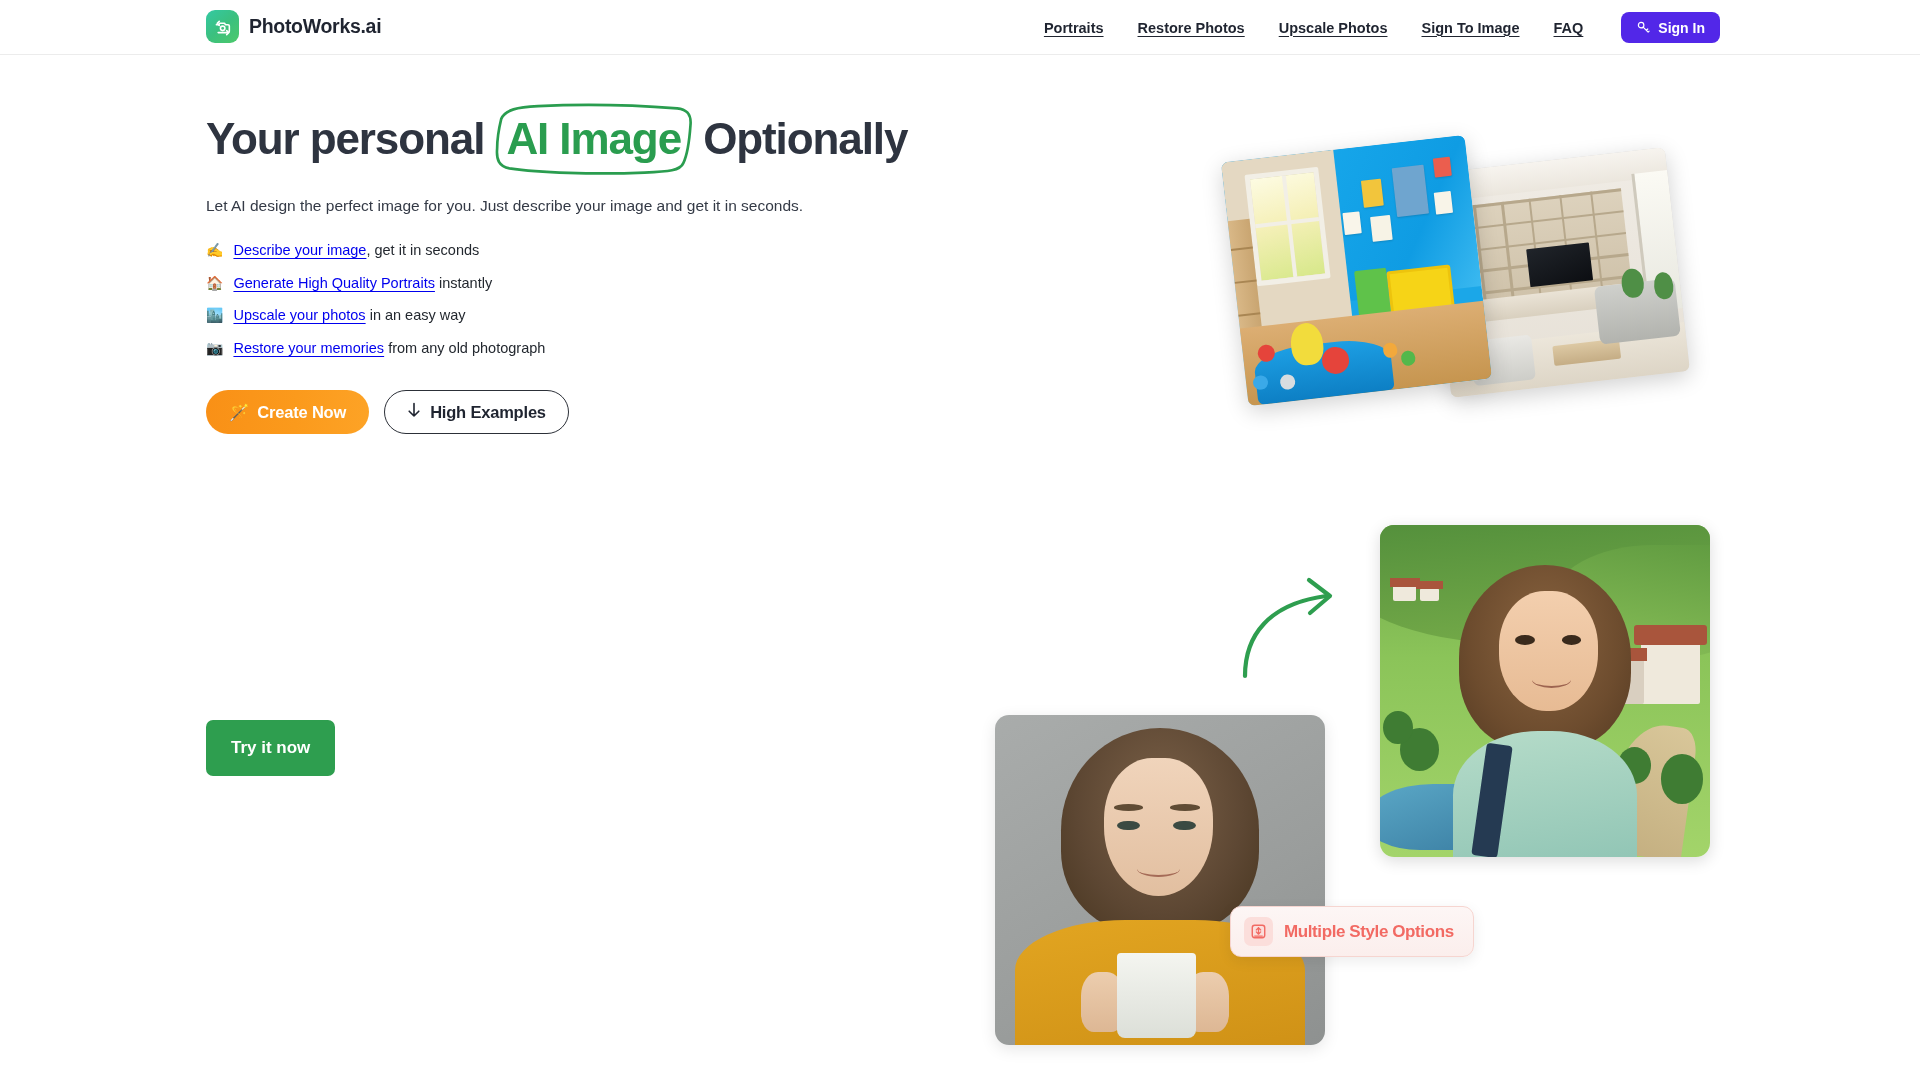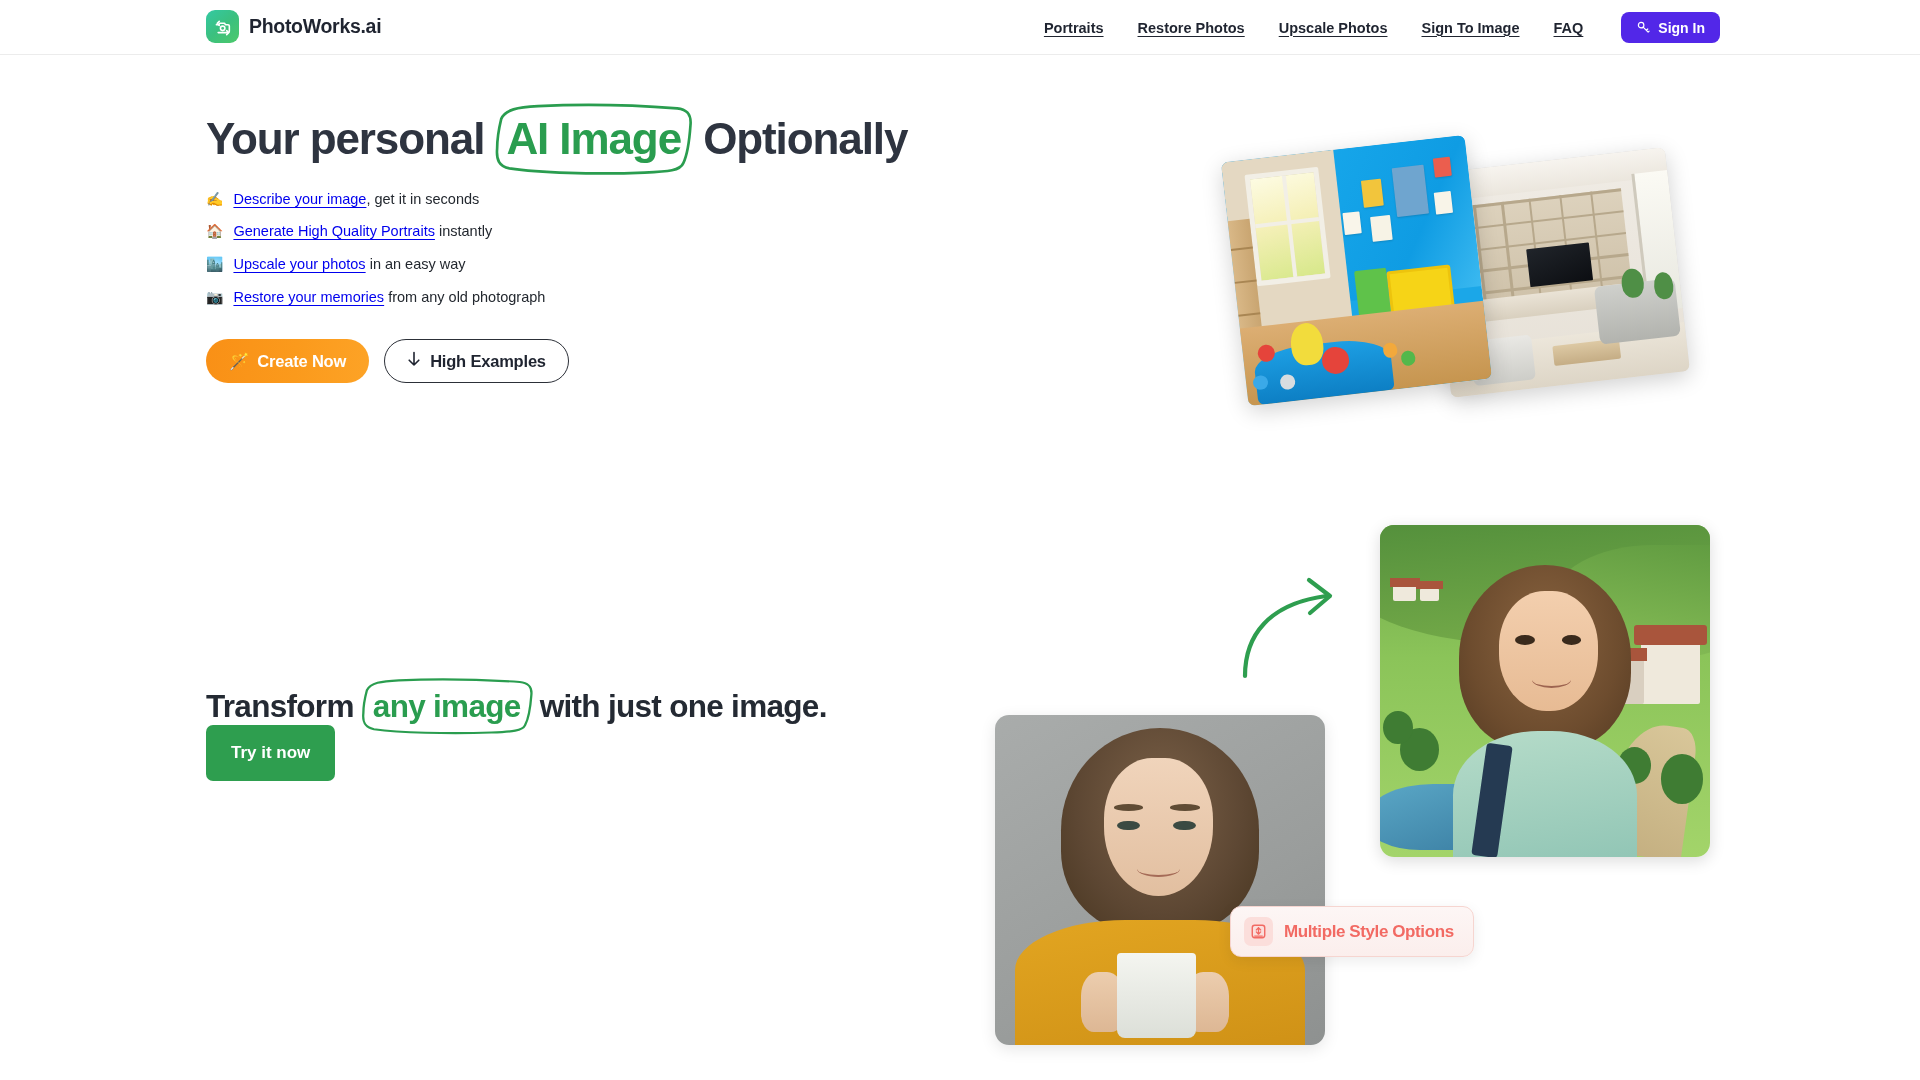--- a/index.html
+++ b/index.html
@@ -274,20 +274,21 @@
     color: #242a33;
     letter-spacing: -0.7px;
     white-space: nowrap;
   }
   .sec2-sub {
     margin-top: 26px;
     font-size: 14.5px;
     color: #3c424c;
   }
   .btn-try {
+    margin-top: 32px;
     background: #2e9e4f;
     color: #ffffff;
     border: none;
     border-radius: 7px;
     height: 56px;
     padding: 4px 25px;
     font-size: 17px;
     font-weight: 700;
     cursor: pointer;
     font-family: "Liberation Sans", sans-serif;
@@ -445,20 +446,21 @@
       <svg class="scribble" viewBox="0 0 200 70" preserveAspectRatio="none">
         <path d="M10 16 C 14 7, 26 5, 46 4 C 86 2, 140 3, 182 6 C 192 7, 196 12, 195 22
                  C 194 36, 192 50, 188 58 C 185 65, 174 66, 150 67 C 100 69, 46 67, 18 63
                  C 8 61, 5 55, 6 44 C 6 34, 8 24, 10 16 Z" fill="none" stroke="#2a9d4f" stroke-width="2.6" stroke-linecap="round"></path>
       </svg>
       <span>AI Image</span>
     </span>
     <span>Optionally</span>
   </h1>
 
+  <p class="hero-sub">Let AI design the perfect image for you. Just describe your image and get it in seconds.</p>
 
   <ul class="feature-list">
     <li class="feature-item">
       <span class="feature-emoji">✍️</span>
       <span><a class="feature-strong" href="#">Describe your image</a><span>, get it in seconds</span></span>
     </li>
     <li class="feature-item">
       <span class="feature-emoji">🏠</span>
       <span><a class="feature-strong" href="#">Generate High Quality Portraits</a><span> instantly</span></span>
     </li>
@@ -545,32 +547,20 @@
       <div class="pr-toy" style="left:6%;bottom:17%;width:7%;height:7%;background:#e5443b;"></div>
       <div class="pr-toy" style="left:3%;bottom:6%;width:6%;height:6%;background:#3aa9e8;"></div>
       <div class="pr-toy" style="left:14%;bottom:5%;width:6%;height:6%;background:#d8dde0;"></div>
       <div class="pr-toy" style="left:57%;bottom:13%;width:6%;height:6%;background:#f2a93c;"></div>
       <div class="pr-toy" style="left:64%;bottom:9%;width:6%;height:6%;background:#53b84b;"></div>
     </div>
   </div>
 </div>
 
 <div class="sec2-text">
-  <h2 class="sec2-title">
-    <span>Transform</span>
-    <span class="hl-wrap">
-      <svg class="scribble" viewBox="0 0 200 70" preserveAspectRatio="none">
-        <path d="M10 16 C 14 7, 26 5, 46 4 C 86 2, 140 3, 182 6 C 192 7, 196 12, 195 22
-                 C 194 36, 192 50, 188 58 C 185 65, 174 66, 150 67 C 100 69, 46 67, 18 63
-                 C 8 61, 5 55, 6 44 C 6 34, 8 24, 10 16 Z" fill="none" stroke="#2a9d4f" stroke-width="2.6" stroke-linecap="round"></path>
-      </svg>
-      <span>any image</span>
-    </span>
-    <span>with just one image.</span>
-  </h2>
 
 
   <button class="btn-try">Try it now</button>
 </div>
 
 <svg class="arrow-curve" viewBox="0 0 110 110" fill="none">
   <path d="M5 106 C 5 66, 28 34, 86 26" stroke="#2e9e4f" stroke-width="4.2" stroke-linecap="round" fill="none"></path>
   <path d="M69 10 L 90 26 L 70 43" stroke="#2e9e4f" stroke-width="4.2" stroke-linecap="round" stroke-linejoin="round" fill="none"></path>
 </svg>
 

